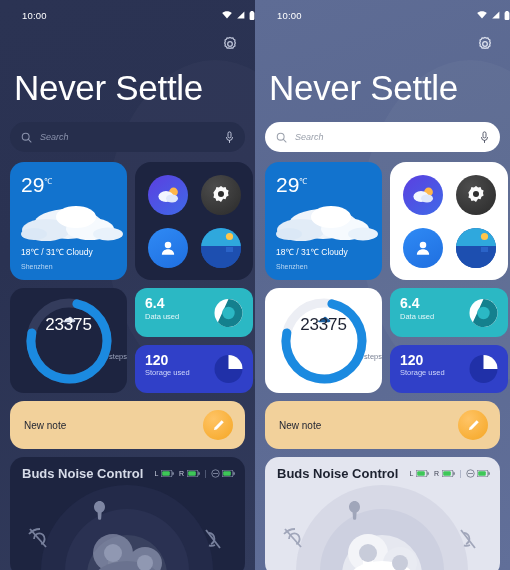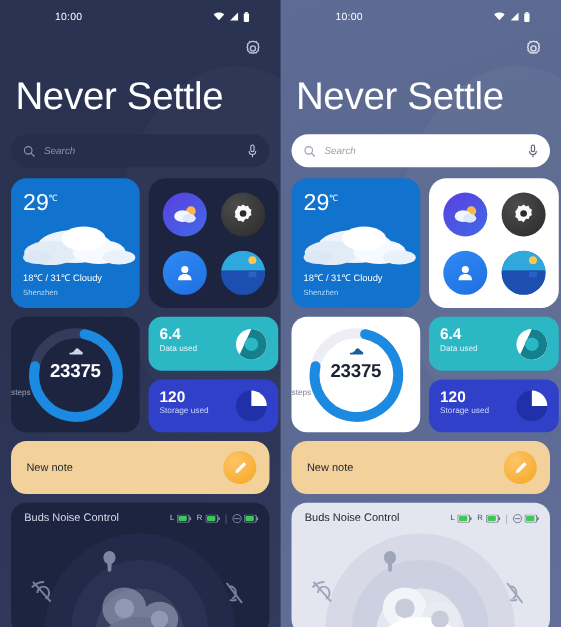--- a/index.html
+++ b/index.html
@@ -19,21 +19,21 @@
   }
   
   .panel.light { background:linear-gradient(160deg,#5e6c95 0%,#5a6890 40%,#616f99 100%); }
   .panel.light::after{
     content:""; position:absolute; right:-70px; top:60px; width:220px; height:330px;
     border-radius:50%; background:rgba(255,255,255,.035); pointer-events:none;
   }
 
   
   .statusbar{ position:relative; z-index:3; height:30px; display:flex; align-items:center;
-    justify-content:space-between; padding:0 28px; }
+    justify-content:space-between; padding:0 0; }
   .clock{ font-size:9.5px; color:#fff; letter-spacing:.2px; font-weight:500; margin-left:22px;}
   .sysicons{ display:flex; align-items:center; gap:4px; }
   .sysicons svg{ display:block; }
 
   
   .gearrow{ position:relative; z-index:3; height:28px; display:flex; justify-content:flex-end;
     align-items:center; padding-right:16px; }
   .gearbtn{ width:18px; height:18px; display:block; cursor:pointer; opacity:.92;}
 
   
@@ -70,23 +70,23 @@
   .dark .folder{ background:#1d2440; }
   .light .folder{ background:#ffffff; }
   .appicon{ width:40px; height:40px; border-radius:50%; position:relative; overflow:hidden;
     display:flex; align-items:center; justify-content:center; cursor:pointer;}
 
   
   .steps{ width:117px; height:105px; border-radius:14px; flex:none; position:relative;
     display:flex; align-items:center; justify-content:center; cursor:pointer;}
   .dark .steps{ background:#1d2440; }
   .light .steps{ background:#ffffff; }
-  .stepsnum{ position:absolute; top:40px; left:0; right:0; text-align:center;
-    font-size:17px; font-weight:700; letter-spacing:-.2px;}
-  .stepslab{ position:absolute; top:64px; left:0; right:0; text-align:left; font-size:7.5px;}
+  .stepsnum{ position:absolute; top:27px; left:0; right:0; text-align:center;
+    font-size:17px; font-weight:400; letter-spacing:-.2px;}
+  .stepslab{ position:absolute; top:64px; left:0; right:0; text-align:right; font-size:7.5px;}
   .dark .stepsnum{ color:#ffffff; } .dark .stepslab{ color:#9aa2bb; }
   .light .stepsnum{ color:#1e2333; } .light .stepslab{ color:#7a8294; }
   .shoe{ position:absolute; top:26px; left:0; right:0; display:flex; justify-content:center;}
 
   
   .rcol{ display:flex; flex-direction:column; gap:8px;justify-content:flex-end; }
   .minicard{ width:118px; height:48.5px; border-radius:12px; position:relative;
     padding:8px 10px; cursor:pointer; overflow:hidden;}
   .minicard.data{ background:#2bb8c4; }
   .minicard.storage{ background:#3040c8; }
@@ -104,21 +104,21 @@
     background:radial-gradient(circle at 35% 30%,#ffc466,#f5a623);
     display:flex; align-items:center; justify-content:center; cursor:pointer;}
 
   
   .buds{ margin-top:8px; height:120px; border-radius:14px; position:relative; overflow:hidden;
     cursor:pointer;}
   .dark .buds{ background:#1d2440; }
   .light .buds{ background:#e3e5ef; }
   .budshead{ position:relative; z-index:4; display:flex; align-items:center;
     justify-content:space-between; padding:9px 10px 0 12px;}
-  .budstitle{ font-size:10px; font-weight:400;}
+  .budstitle{ font-size:13px; font-weight:700;}
   .dark .budstitle{ color:#d6dbe8; } .light .budstitle{ color:#1d2230; }
   .batts{ display:flex; align-items:center; gap:5px; font-size:7px;}
   .dark .batts{ color:#c9cede; } .light .batts{ color:#3a3f4f; }
   .battgrp{ display:flex; align-items:center; gap:2.5px; }
   .sep{ width:1px; height:8px; background:rgba(128,138,165,.5); }
   .budsart{ position:absolute; left:0; right:0; top:26px; bottom:0; z-index:2;}
   .anchip{ position:absolute; width:26px; height:26px; border-radius:50%;
     display:flex; align-items:center; justify-content:center; cursor:pointer;}
   .dark .anchip{ background:#3263e0; }
   .light .anchip{ background:#ffffff; }

